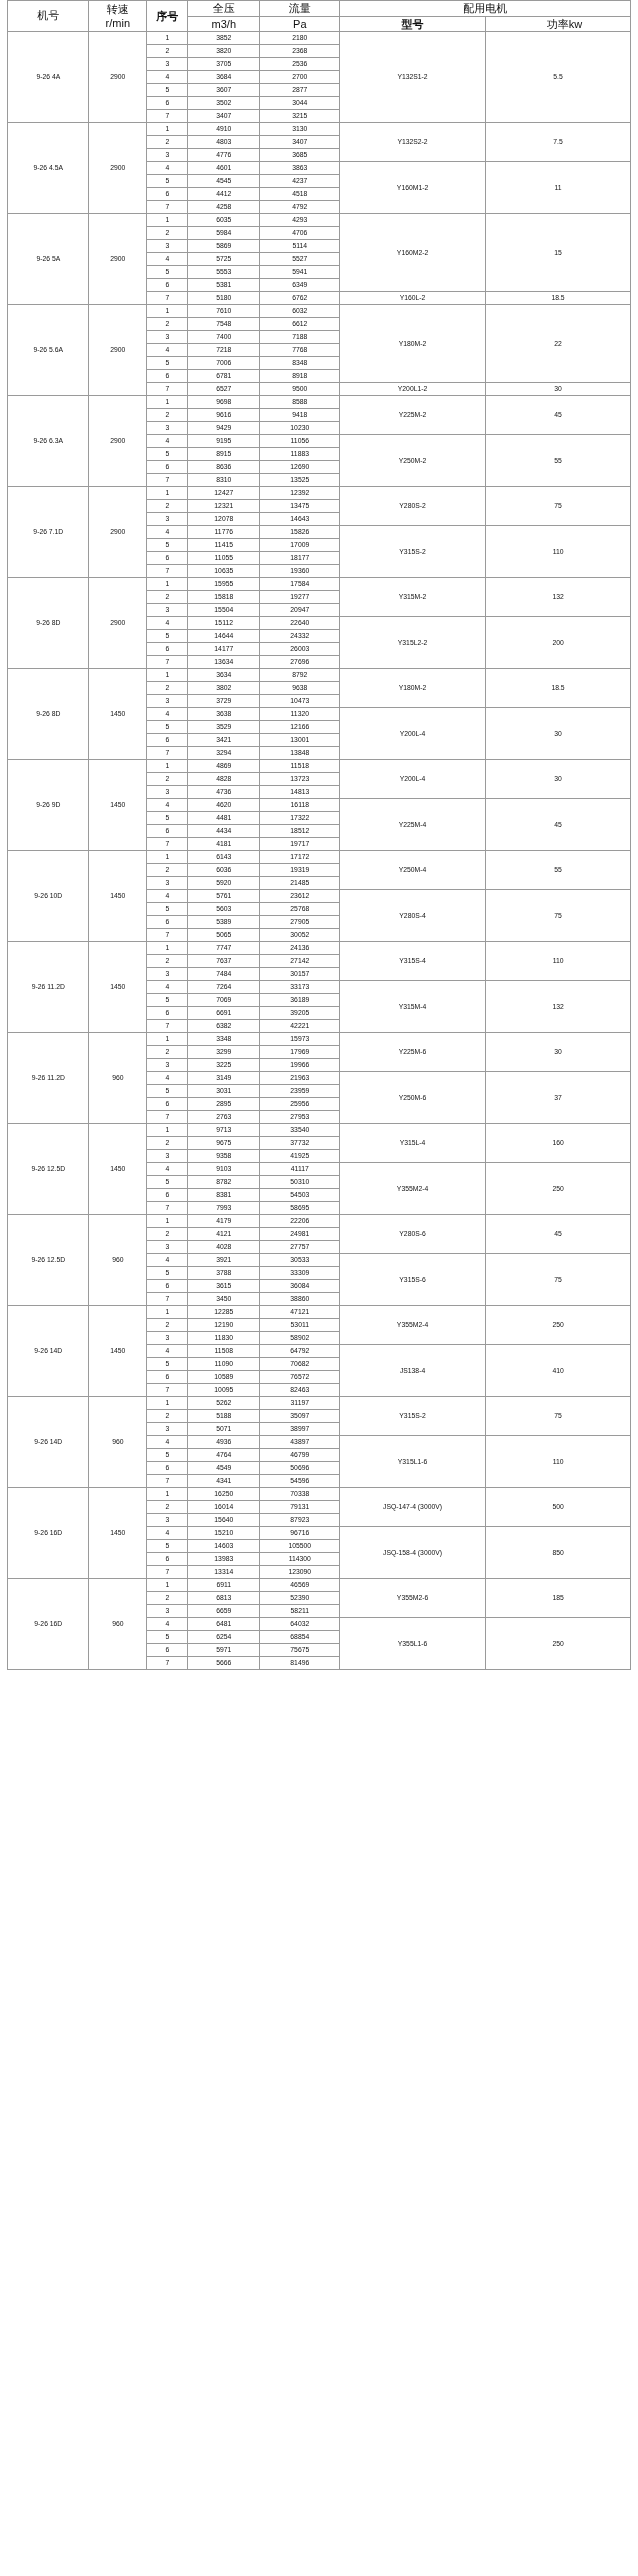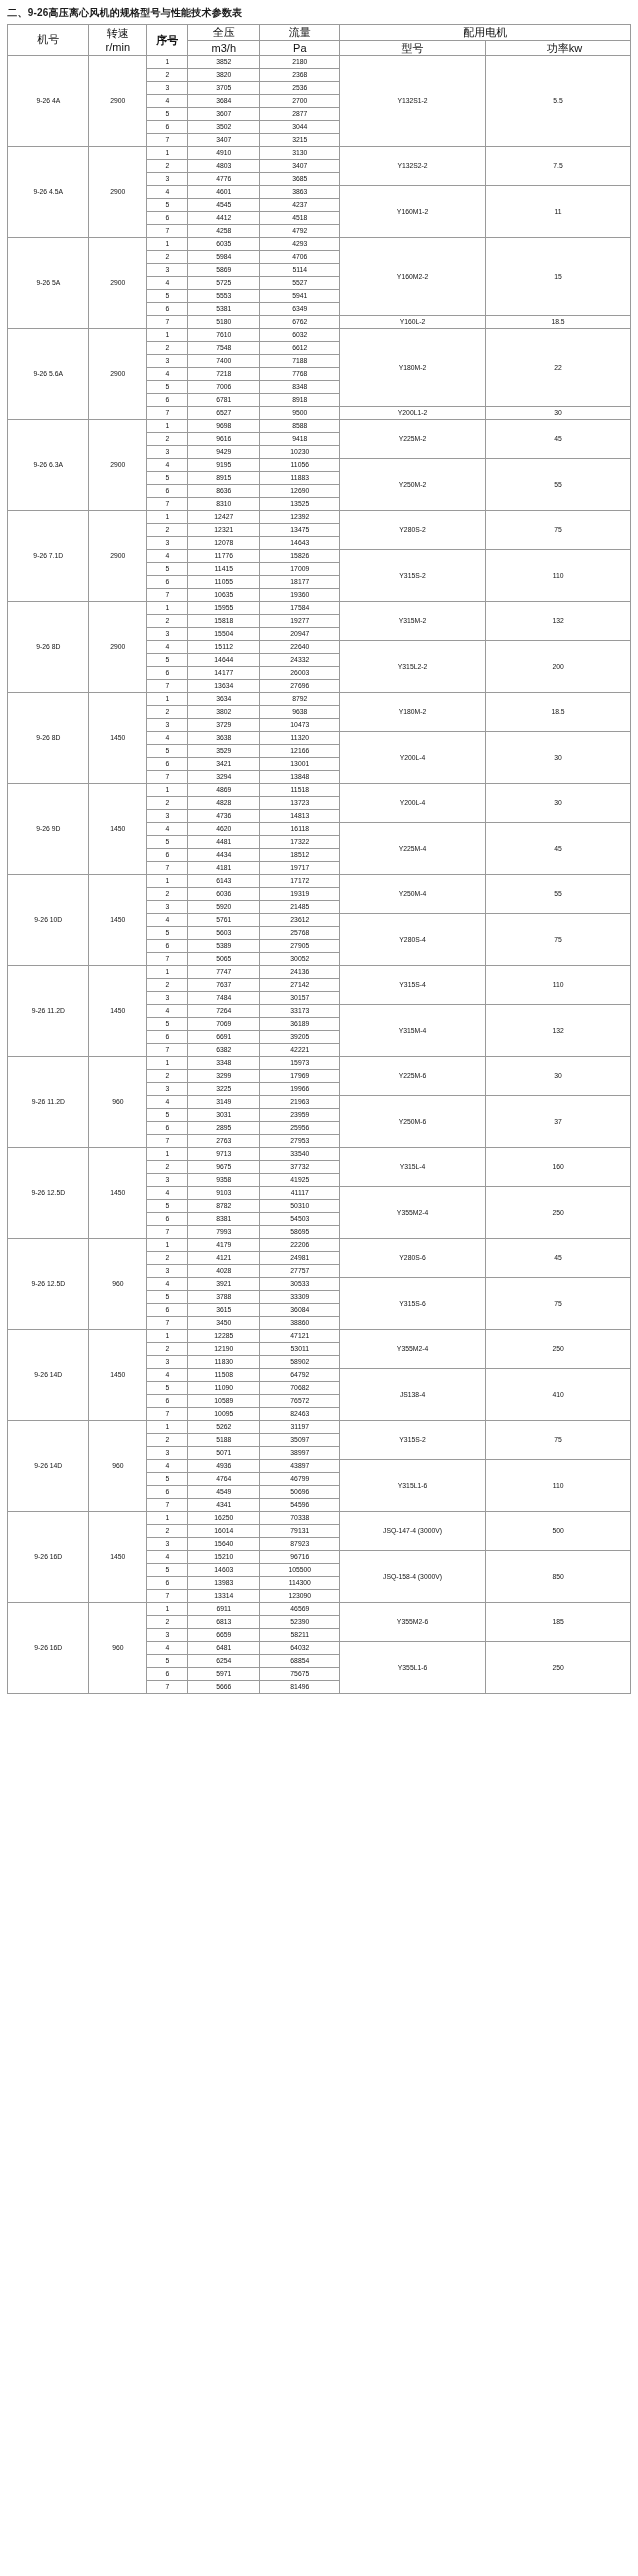--- a/index.html
+++ b/index.html
@@ -37,31 +37,30 @@
     font-size:11px;
     height:14.6px;
     line-height:14.6px;
   }
   thead th.h-model{width:80px;font-family:Liberation Mono, monospace;}
   thead th.h-speed{width:57px;}
   thead th.h-seq{width:40px;font-weight:bold;}
   thead th.h-press{width:71px;}
   thead th.h-flow{width:79px;}
   thead th.h-motor{width:auto;}
-  thead th.h-motor-type{width:119px;}
+  thead th.h-motor-type{width:119px;font-weight:bold;}
   thead th.h-motor-kw{width:73px;padding-left:13px;}
   td.model,td.speed{font-size:6.8px;}
   td.motor-type{font-size:6.8px;}
   td.motor-kw{font-size:6.8px;}
 </style>
 </head>
 <body>
 
 <div class="page">
-  <div class="doc-title">二、9-26高压离心风机的规格型号与性能技术参数表</div>
 
   <table class="spec">
     <thead>
       <tr>
         <th class="h-model" rowspan="2">机号</th>
         <th class="h-speed" rowspan="2">
           <div>转速</div>
           <div>r/min</div>
         </th>
         <th class="h-seq" rowspan="2">序号</th>

